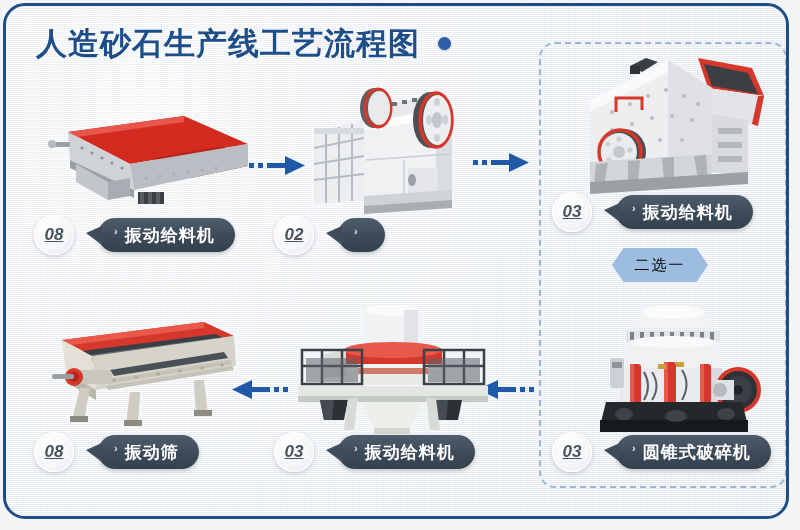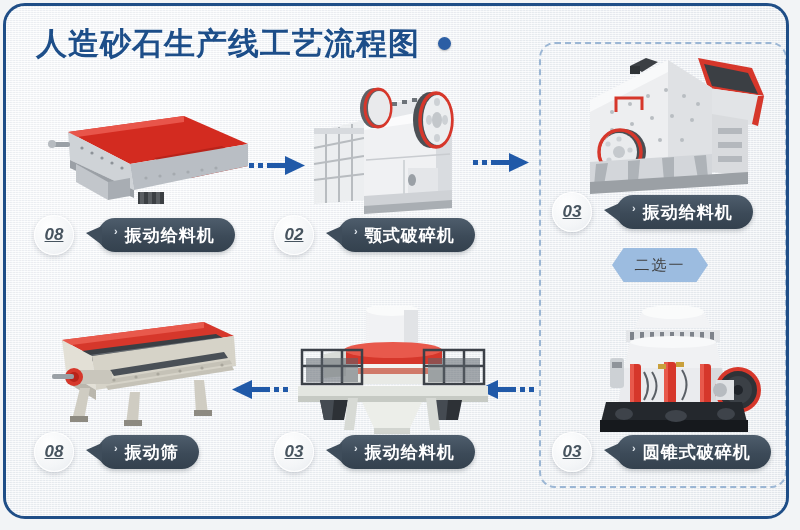--- a/index.html
+++ b/index.html
@@ -124,21 +124,21 @@
   
   .hex {
     position: absolute;
     left: 606px; top: 242px;
     width: 96px; height: 34px;
     background: #9cbce0;
     clip-path: polygon(12% 0, 88% 0, 100% 50%, 88% 100%, 12% 100%, 0 50%);
     display: flex;
     align-items: center;
     justify-content: center;
-    color: #404040;
+    color: #000000;
     font-size: 15px;
     letter-spacing: 2px;
   }
 
   
   .arrow { position: absolute; }
   .arrow svg { display: block; }
 
   
   .machine { position: absolute; }
@@ -266,21 +266,20 @@
           <ellipse cx="117" cy="52" rx="3" ry="5"></ellipse>
         </g>
 
         <polygon points="52,128 140,122 140,136 52,142" fill="#cfd2d6"></polygon>
         <polygon points="52,138 140,132 140,140 52,146" fill="#a9aeb3"></polygon>
       </svg>
     </div>
     <div class="badge" style="left:268px; top:209px;text-align:right;">02</div>
     <div class="pill" style="left:332px; top:212px;">
       <span class="chev">›</span>
-      <span>颚式破碎机</span>
     </div>
 
     <div class="arrow" style="left:467px; top:145px;">
       <svg width="60" height="24" viewBox="0 0 60 24">
         <rect x="0" y="9" width="5" height="5" fill="#2059a8"></rect>
         <rect x="9" y="9" width="5" height="5" fill="#2059a8"></rect>
         <rect x="18" y="9" width="22" height="5" fill="#2059a8"></rect>
         <polygon points="36,2 56,11.5 36,21" fill="#2059a8"></polygon>
       </svg>
     </div>

